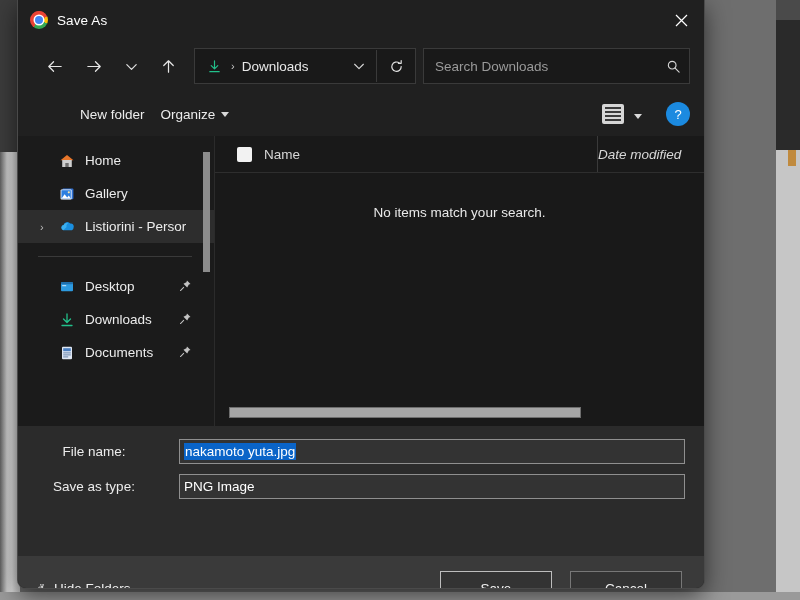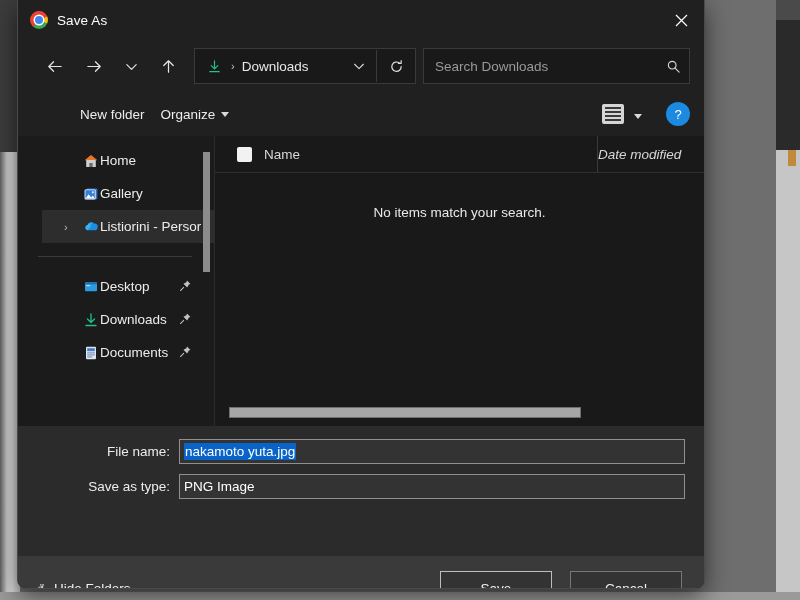--- a/index.html
+++ b/index.html
@@ -90,22 +90,22 @@
   .view-caret { padding: 0 10px 0 6px; }
   .help-btn { width:24px; height:24px; border-radius:50%; background:#1b8ae0; color:#fff;
               font-size:13px; display:flex; align-items:center; justify-content:center; margin-left:10px; }
 
   
   .body-split { display:flex; height: 290px; background:#1b1b1b; }
 
   
   .sidebar { width: 196px; background:#1b1b1b; position:relative; padding-top:8px;
              border-right:1px solid #2b2b2b; overflow:hidden; }
-  .nav-item { height:33px; display:flex; align-items:center; padding-left:18px; 
-              color:#ececec; font-size:13.5px; white-space:nowrap; position:relative;margin-left:24px; }
+  .nav-item { height:33px; display:flex; align-items:center; padding-left:18px; gap:9px;
+              color:#ececec; font-size:13.5px; white-space:nowrap; position:relative; }
   .nav-item.selected { background:#2d2d2d; }
   .nav-item .expander { position:absolute; left:22px; color:#bdbdbd; font-size:11px; }
   .nav-item .ni-icon { width:18px; height:18px; margin-left:22px; flex:0 0 18px;
                        display:flex; align-items:center; justify-content:center; }
   .nav-item .ni-label { overflow:hidden; text-overflow:clip; }
   .nav-item .pin { position:absolute; right:22px; color:#b9b9b9; font-size:12px; }
   .nav-sep { height:1px; background:#3a3a3a; margin: 13px 22px 13px 20px; }
   .sb-scroll { position:absolute; right:4px; top:16px; width:7px; height:120px;
                background:#8c8c8c; border-radius:0; }
 
@@ -119,21 +119,21 @@
               display:flex; align-items:center; border-left:1px solid #3a3a3a; position:relative;font-style:italic; }
   .sort-chev { position:absolute; left:50%; top:-2px; transform:translateX(-50%); color:#9f9f9f; font-size:10px; }
   .empty-msg { text-align:center; color:#e8e8e8; font-size:13.5px; padding-top:32px; }
   .hscroll-track { position:absolute; left:0; right:0; bottom:6px; height:13px; }
   .hscroll-thumb { position:absolute; left:14px; width:352px; height:11px; background:#a6a6a6;
                    border:1px solid #6e6e6e; box-sizing:border-box; }
 
   
   .form-area { background:#2b2b2b; height: 118px; padding-top:12px; }
   .form-row { display:flex; align-items:center; height:27px; margin-bottom:8px; }
-  .form-label { width:152px; text-align:right; padding-right:9px; color:#ececec; font-size:13.5px; }
+  .form-label { width:152px; text-align:center; padding-right:9px; color:#ececec; font-size:13.5px; }
   .combo { flex:1; margin-right:19px; height:25px; background:#333333; border:1px solid #8f8f8f;
            display:flex; align-items:center; padding-left:4px; box-sizing:border-box;gap:40px; }
   .combo .value { font-size:13.5px; color:#ffffff; white-space:nowrap; }
   .combo .value.sel { background:#0a64c8; color:#ffffff; padding: 1px 1px; }
   .combo .chev { margin-left:auto; padding-right:10px; color:#cfcfcf; font-size:11px; }
 
   
   .footer { background:#3a3a3a; height: 64px; display:flex; align-items:center; padding: 0 22px 0 20px;
             position:relative; }
   .hide-folders { display:flex; align-items:center; gap:10px; color:#f0f0f0; font-size:13.5px; }

